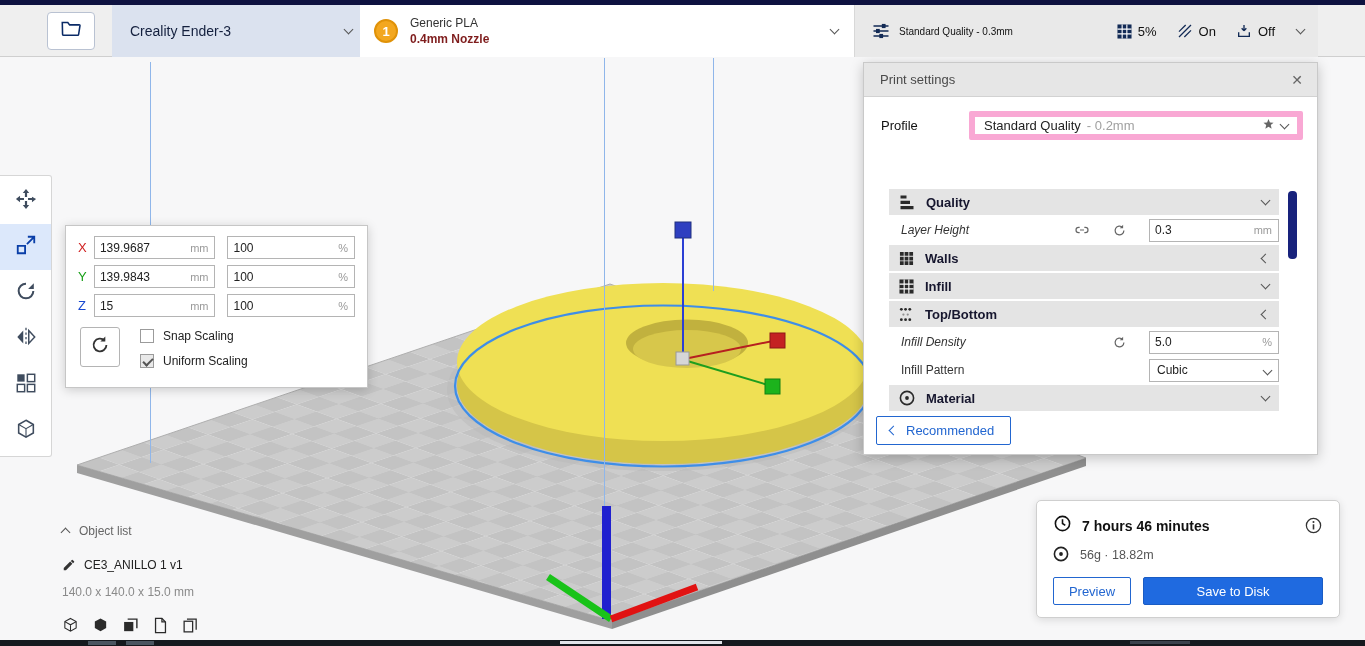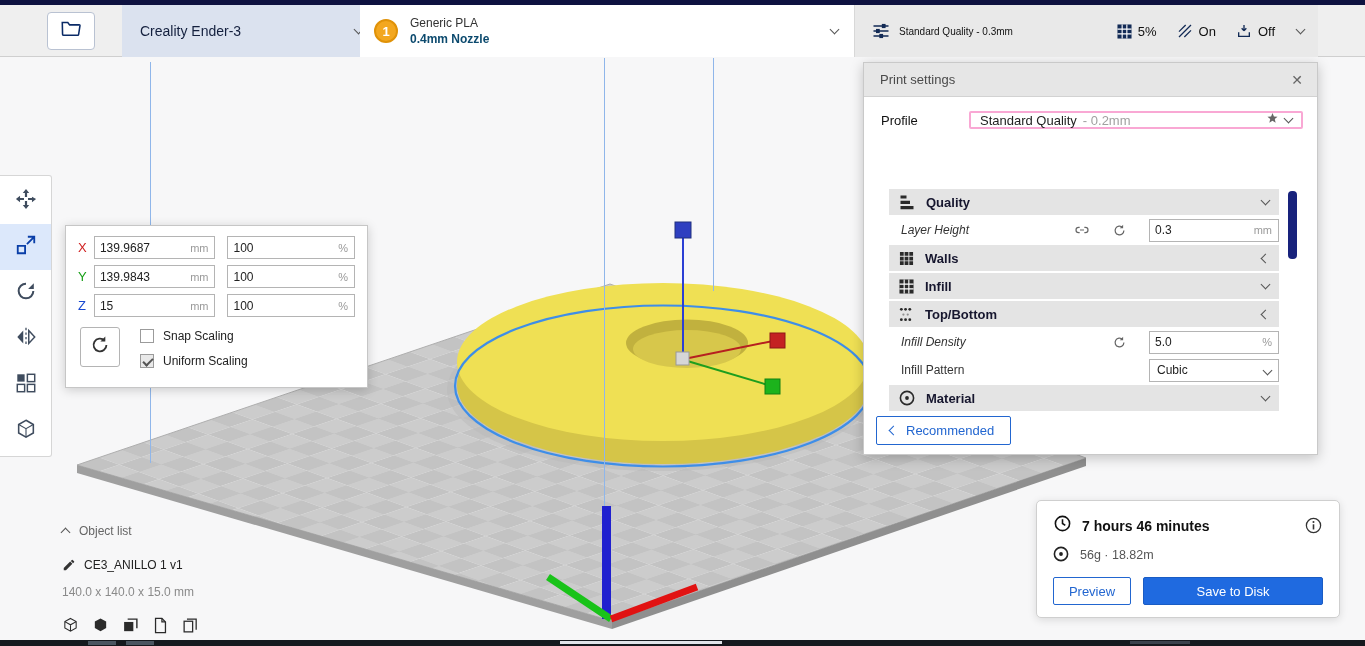--- a/index.html
+++ b/index.html
@@ -12,27 +12,27 @@
   .bottom-strip { position:absolute; left:0; bottom:0; width:100%; height:6px; background:#15191e; z-index:60; }
   .bottom-strip .tb1 { position:absolute; left:88px; top:1px; width:28px; height:4px; background:#4a5560; }
   .bottom-strip .tb2 { position:absolute; left:126px; top:1px; width:28px; height:4px; background:#4a5560; }
   .bottom-strip .tb3 { position:absolute; left:560px; top:1px; width:162px; height:3px; background:#dfe3e8; }
   .bottom-strip .tb4 { position:absolute; left:1130px; top:1px; width:60px; height:3px; background:#3a424c; }
 
   
   header { position:absolute; left:0; top:5px; width:100%; height:52px; background:#efefef; border-bottom:1px solid #cfcfcf; z-index:50; }
   .open-btn { position:absolute; left:47px; top:7px; width:48px; height:38px; background:#fff; border:1px solid #b9c2d2; border-radius:4px; display:flex; align-items:center; justify-content:center; color:#0a2a66; cursor:pointer; }
   .hsec { position:absolute; top:0; height:52px; display:flex; align-items:center; }
-  .sel-printer { left:122px; width:255px; background:#dbe2ef; border-right:1px solid #c7cedd; padding:0 14px 0 18px; color:#14203e; font-size:14px; cursor:pointer; }
+  .sel-printer { left:112px; width:255px; background:#dbe2ef; border-right:1px solid #c7cedd; padding:0 14px 0 18px; color:#14203e; font-size:14px; cursor:pointer; }
   .sel-printer .lbl { flex:1; }
   .sel-material { left:360px; width:495px; background:#fff; border-right:1px solid #d8d8d8; padding:0 16px 0 14px; cursor:pointer; }
   .mat-badge { width:24px; height:24px; border-radius:50%; background:#f3a71f; color:#fff; font-weight:bold; font-size:13px; display:flex; align-items:center; justify-content:center; border:2px solid #e09208; }
   .mat-texts { margin-left:12px; flex:1; display:flex; flex-direction:column; gap:2px; }
   .mat-name { font-size:12px; color:#333; }
-  .mat-nozzle { font-size:12px; font-weight:bold; color:#0c4a6e; }
+  .mat-nozzle { font-size:12px; font-weight:bold; color:#7f1d1d; }
   .sel-setup { left:855px; width:463px; background:#e9e9e9; padding:0 14px 0 16px; cursor:pointer; gap:8px; }
   .setup-lbl { font-size:10px; color:#111; margin-left:0; margin-right:auto; }
   .stat { display:flex; align-items:center; gap:6px; margin-left:12px; font-size:13px; color:#111; }
   .stat .ic { color:#122a55; display:flex; }
   .chv { display:inline-block; width:7px; height:7px; border-right:1.7px solid #555; border-bottom:1.7px solid #555; }
   .chv.down { transform:rotate(45deg); margin-top:-3px; }
   .chv.left { transform:rotate(135deg); }
   .chv.up { transform:rotate(-135deg); margin-top:3px; }
   .chv.blue { border-color:#2266d0; }
 
@@ -60,21 +60,21 @@
   .cb.checked::after { content:""; position:absolute; left:2px; top:3px; width:8px; height:4px; border-left:2px solid #555; border-bottom:2px solid #555; transform:rotate(-45deg); }
   .cb-lbl { margin-left:9px; font-size:12px; color:#222; }
 
   
   .settings-panel { position:absolute; left:863px; top:62px; width:455px; height:393px; background:#fff; border:1px solid #c9c9c9; box-shadow:0 3px 12px rgba(0,0,0,.22); z-index:45; }
   .sp-header { height:34px; background:#e6e6e6; border-bottom:1px solid #d2d2d2; display:flex; align-items:center; padding:0 14px 0 16px; }
   .sp-title { font-size:13px; color:#4a4a4a; flex:1; }
   .sp-close { font-size:14px; color:#666; cursor:pointer; line-height:1; }
   .profile-row { position:absolute; left:17px; top:48px; right:14px; display:flex; align-items:center; }
   .profile-lbl { font-size:13px; color:#111; width:88px; }
-  .profile-dd { flex:1; height:18px; border:2px solid #f9a8d4; border-radius:2px; background:#fff; display:flex; align-items:center; padding:0 9px; cursor:pointer; gap:6px; }
+  .profile-dd { flex:1; height:29px; border:6px solid #f9a8d4; border-radius:2px; background:#fff; display:flex; align-items:center; padding:0 9px; cursor:pointer; gap:6px; }
   .profile-val { font-size:13px; color:#222; }
   .profile-suf { font-size:13px; color:#a0a0a0; }
   .profile-dd .spacer { flex:1; }
   .search-row { position:absolute; left:25px; top:86px; right:14px; display:flex; align-items:center; }
   .search-box { width:349px; height:28px; border:1px solid #b4b4b4; border-radius:2px; display:flex; align-items:center; padding:0 8px; background:#fff; }
   .search-box input { border:none; outline:none; flex:1; margin-left:8px; font-size:13px; font-style:italic; color:#555; font-family:"Liberation Sans",sans-serif; }
   .search-box input::placeholder { color:#9a9a9a; font-style:italic; }
   .hamb-wrap { margin-left:auto; margin-right:6px; cursor:pointer; padding:4px 2px; }
   .hamb { width:16px; height:2px; background:#444; box-shadow:0 5px 0 #444, 0 10px 0 #444; margin-bottom:10px; }
   .set-list { position:absolute; left:25px; top:126px; width:390px; display:flex; flex-direction:column; gap:2px; }

